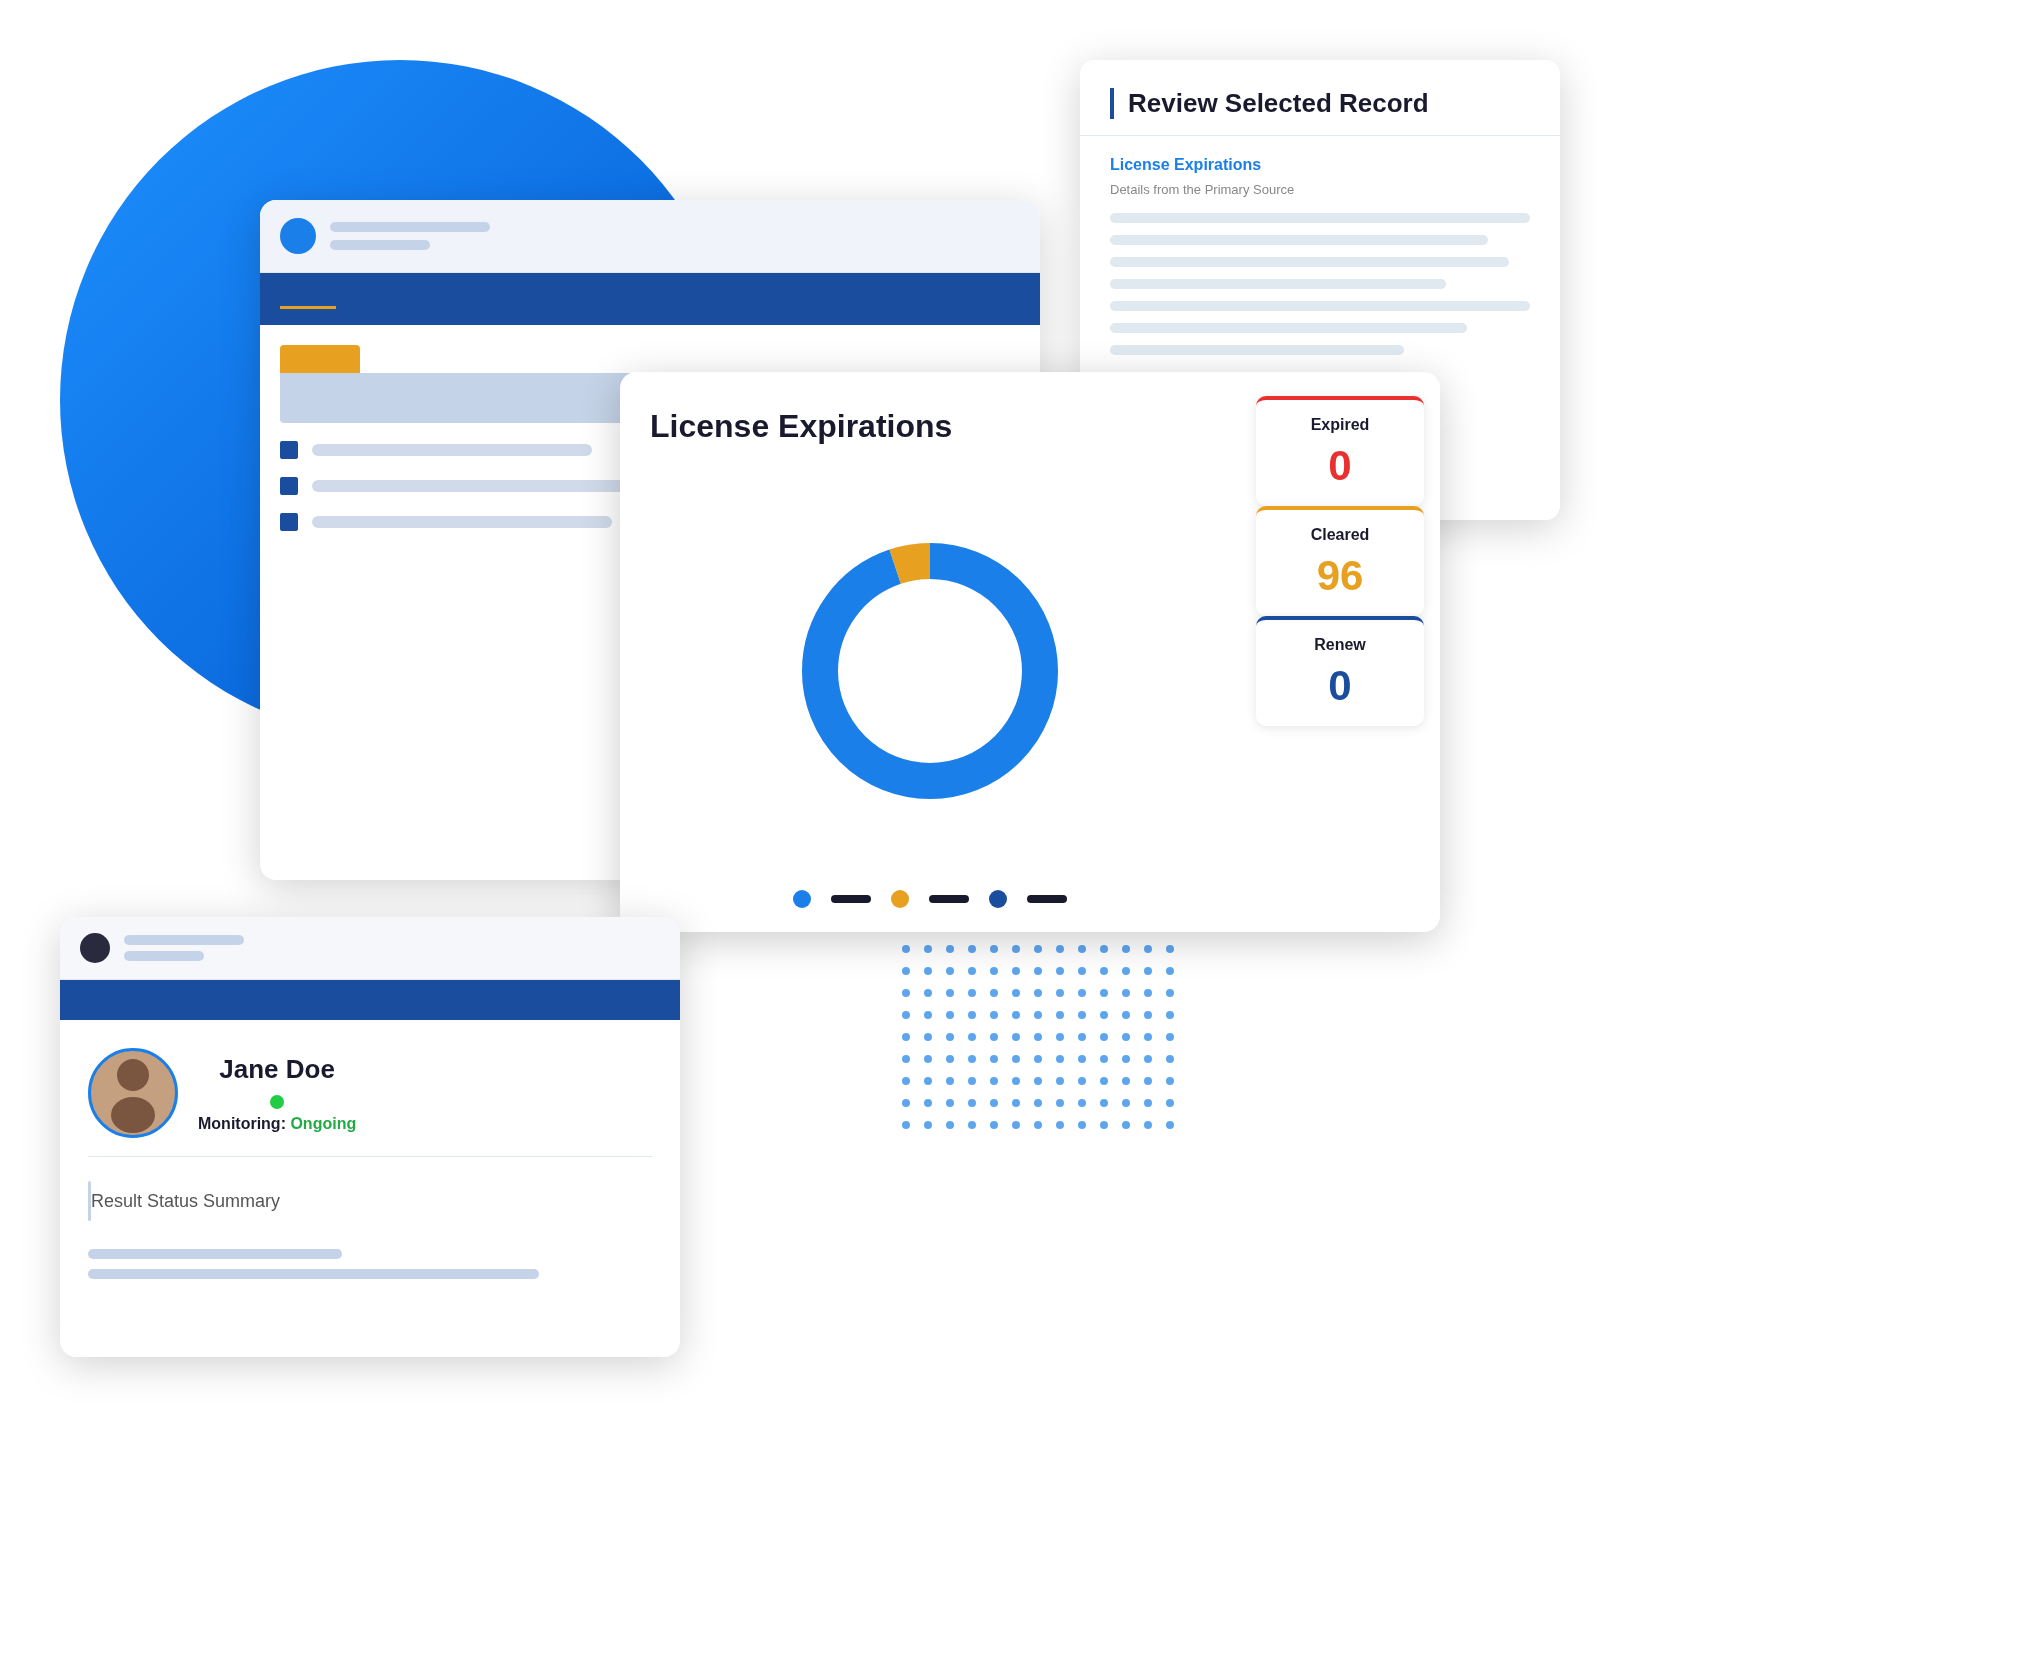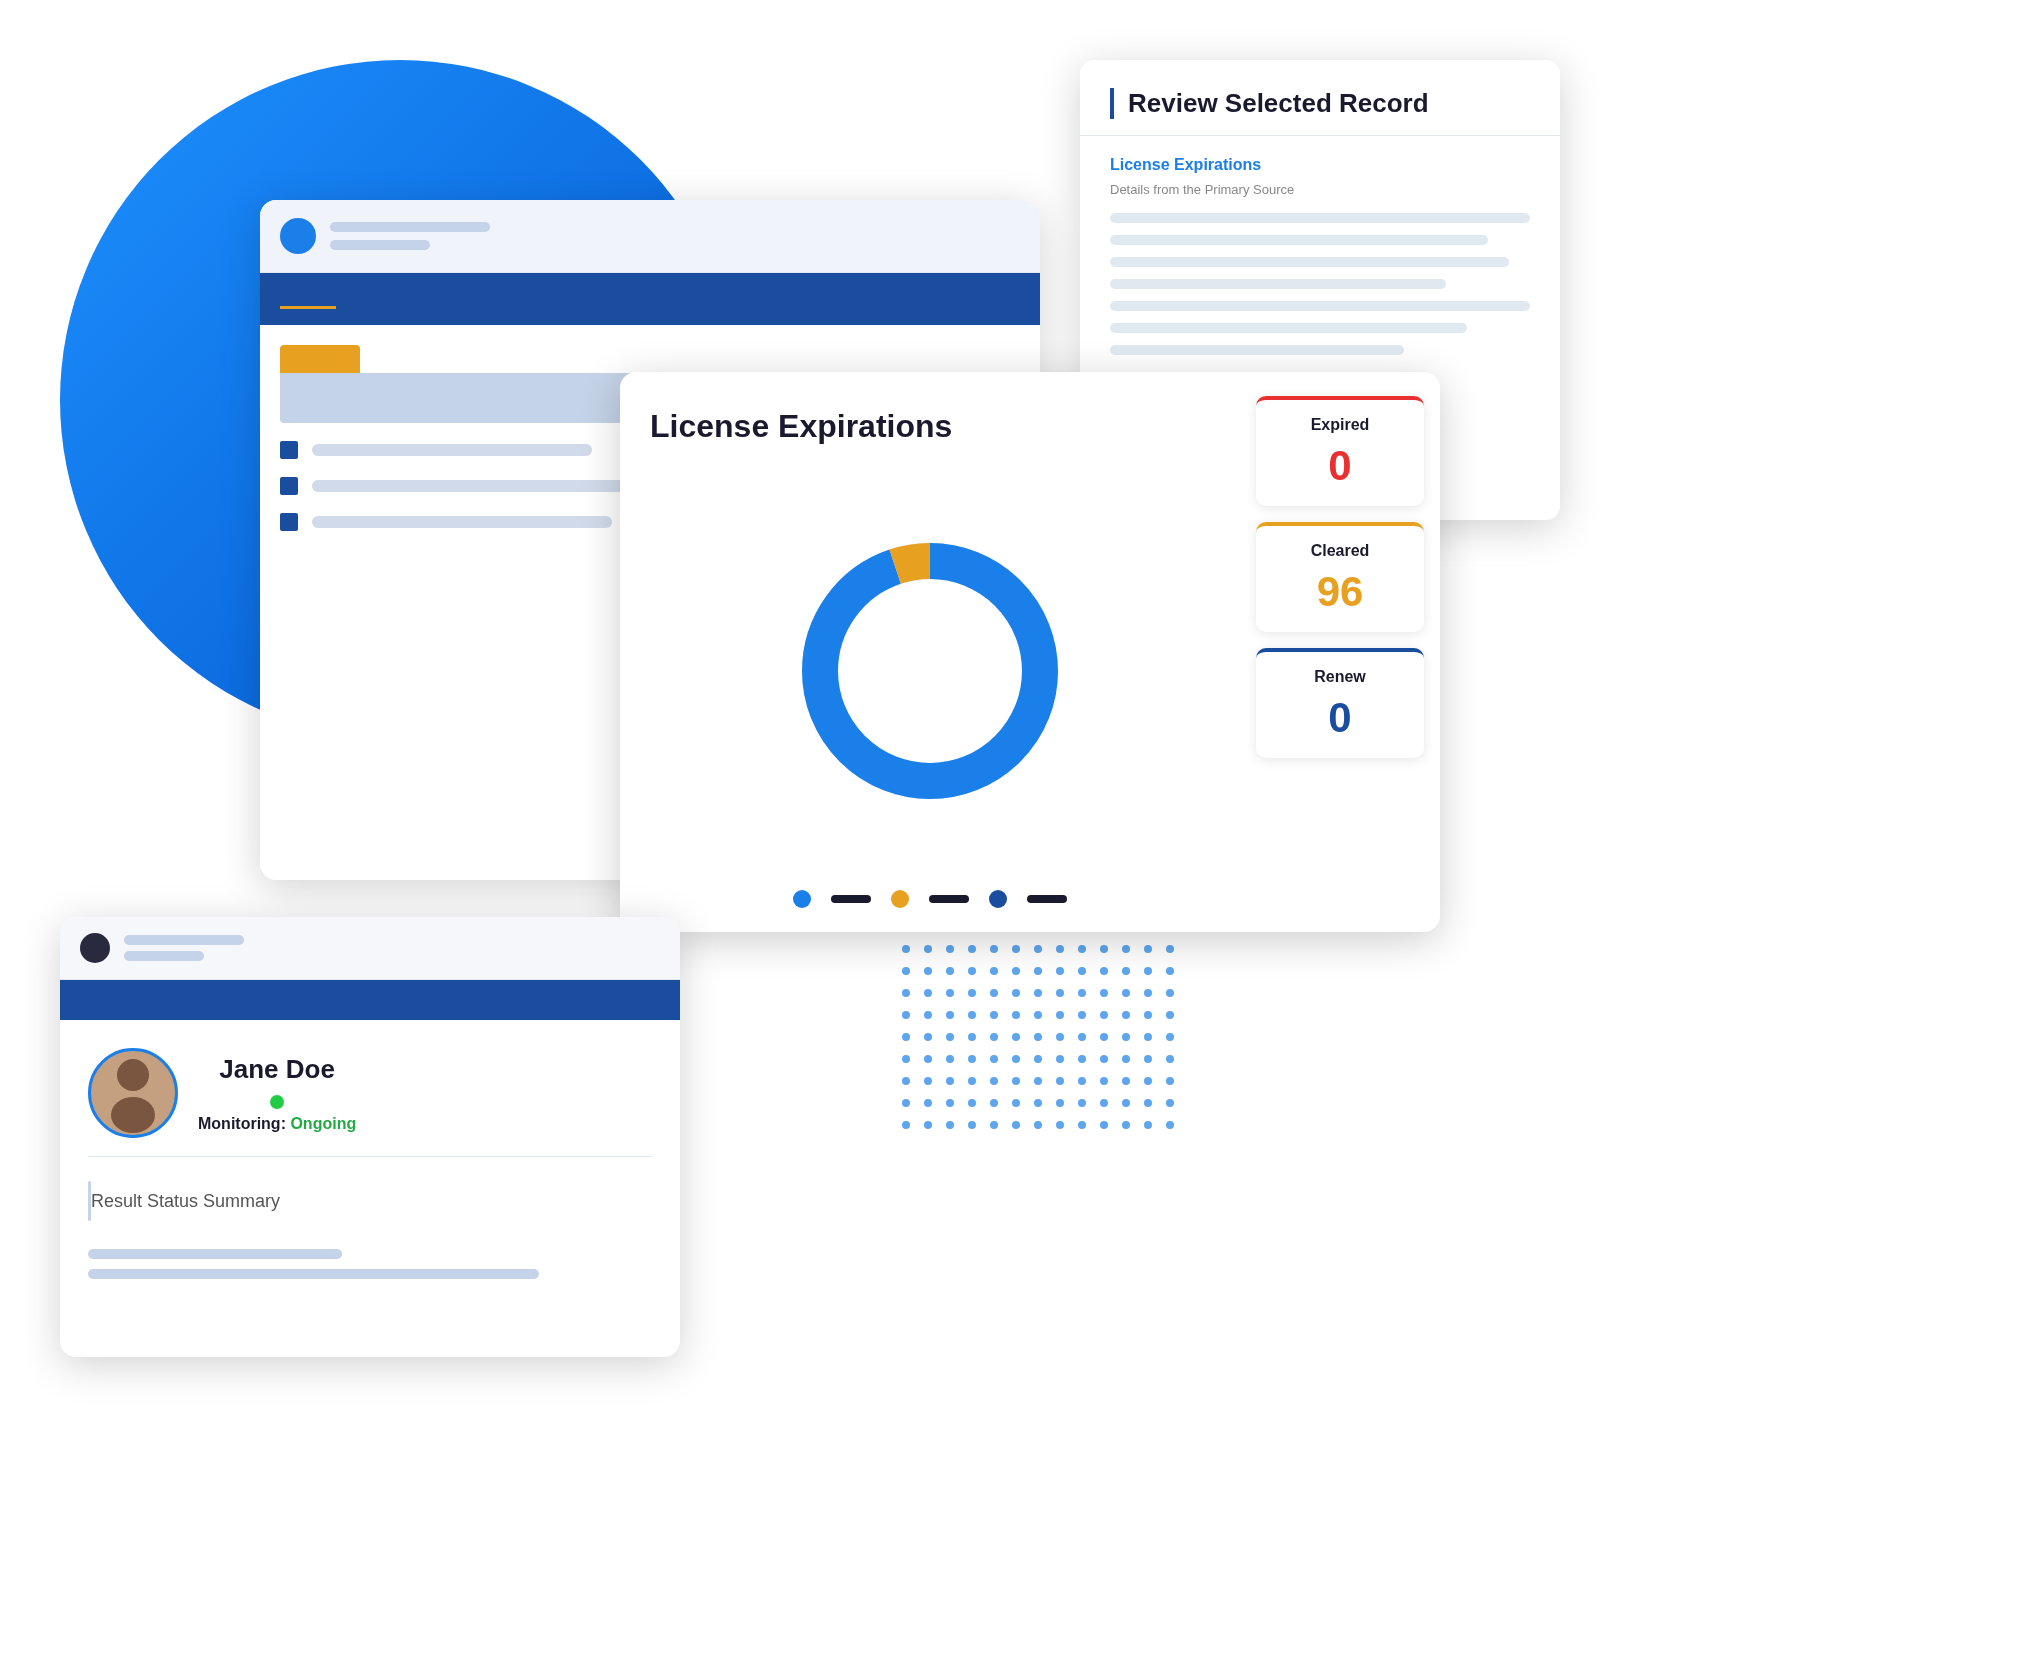--- a/index.html
+++ b/index.html
@@ -258,21 +258,20 @@
       height: 8px;
       border-radius: 4px;
       background: #1a1a2e;
     }
 
     .stats-sidebar {
       width: 200px;
       padding: 24px 16px;
       display: flex;
       flex-direction: column;
-      gap: 16px;
     }
 
     .stat-card {
       background: #ffffff;
       border-radius: 10px;
       padding: 16px;
       box-shadow: 0 2px 12px rgba(0,0,0,0.1);
       display: flex;
       flex-direction: column;
       align-items: center;

